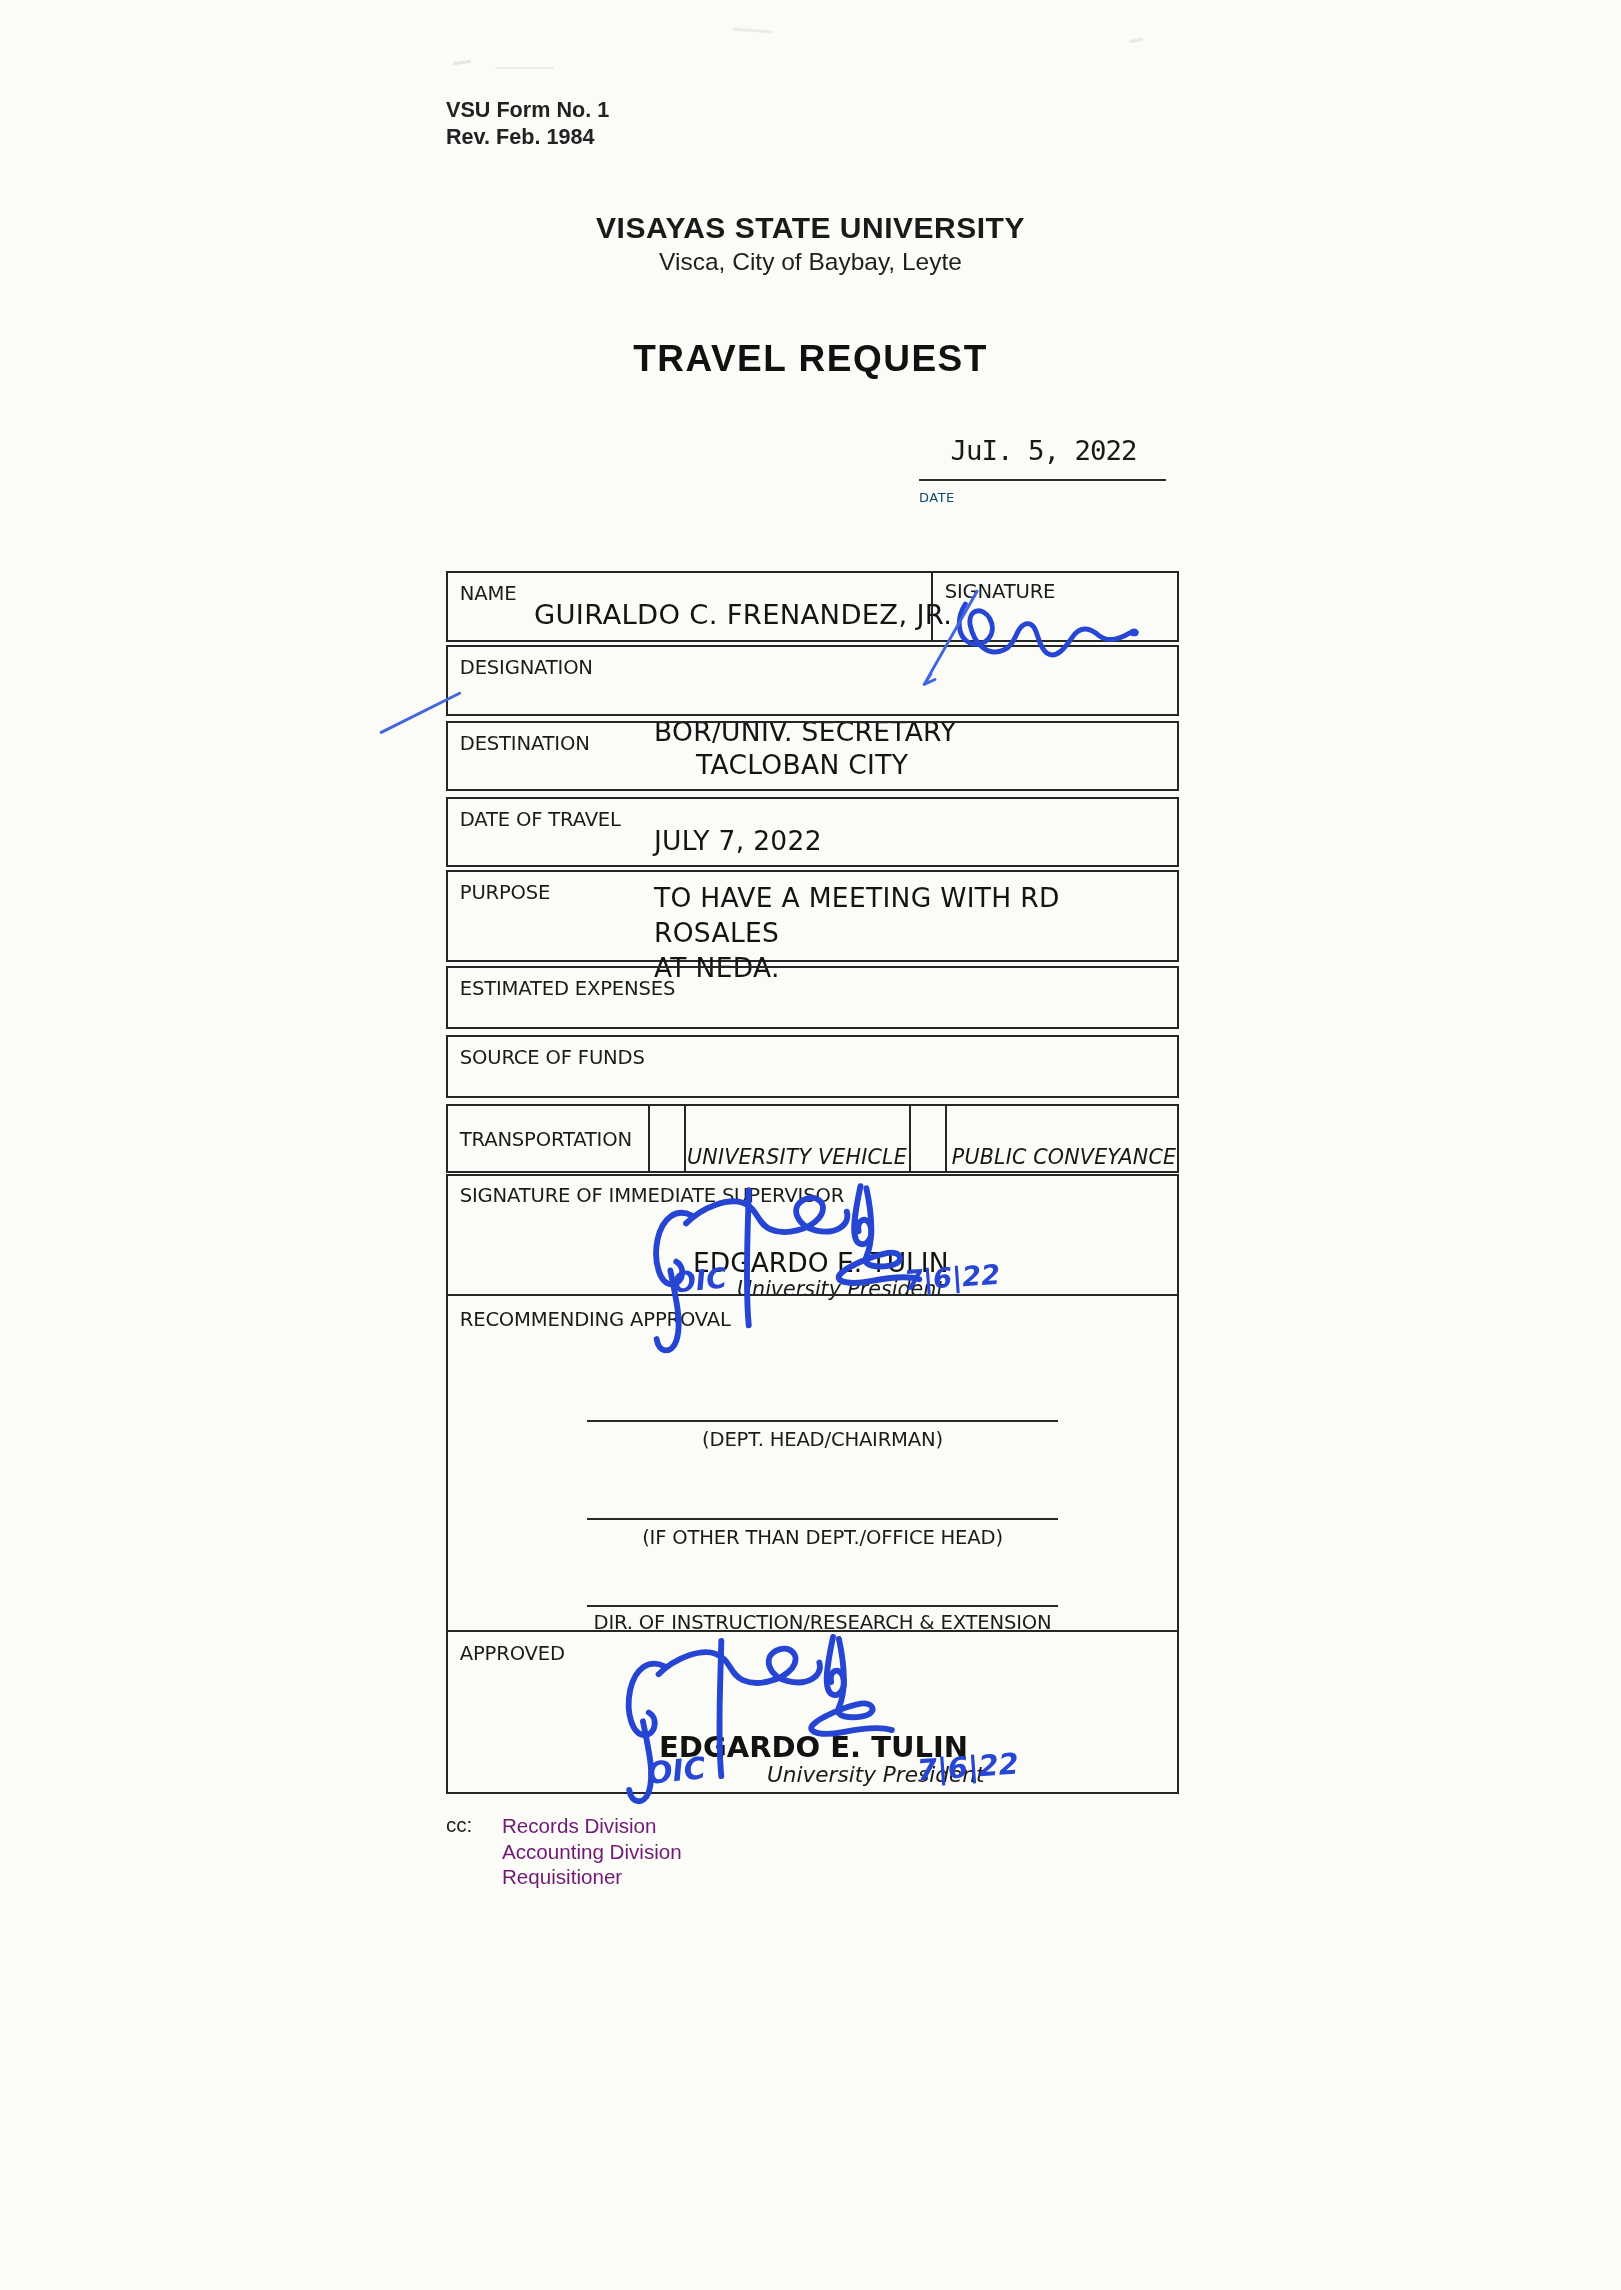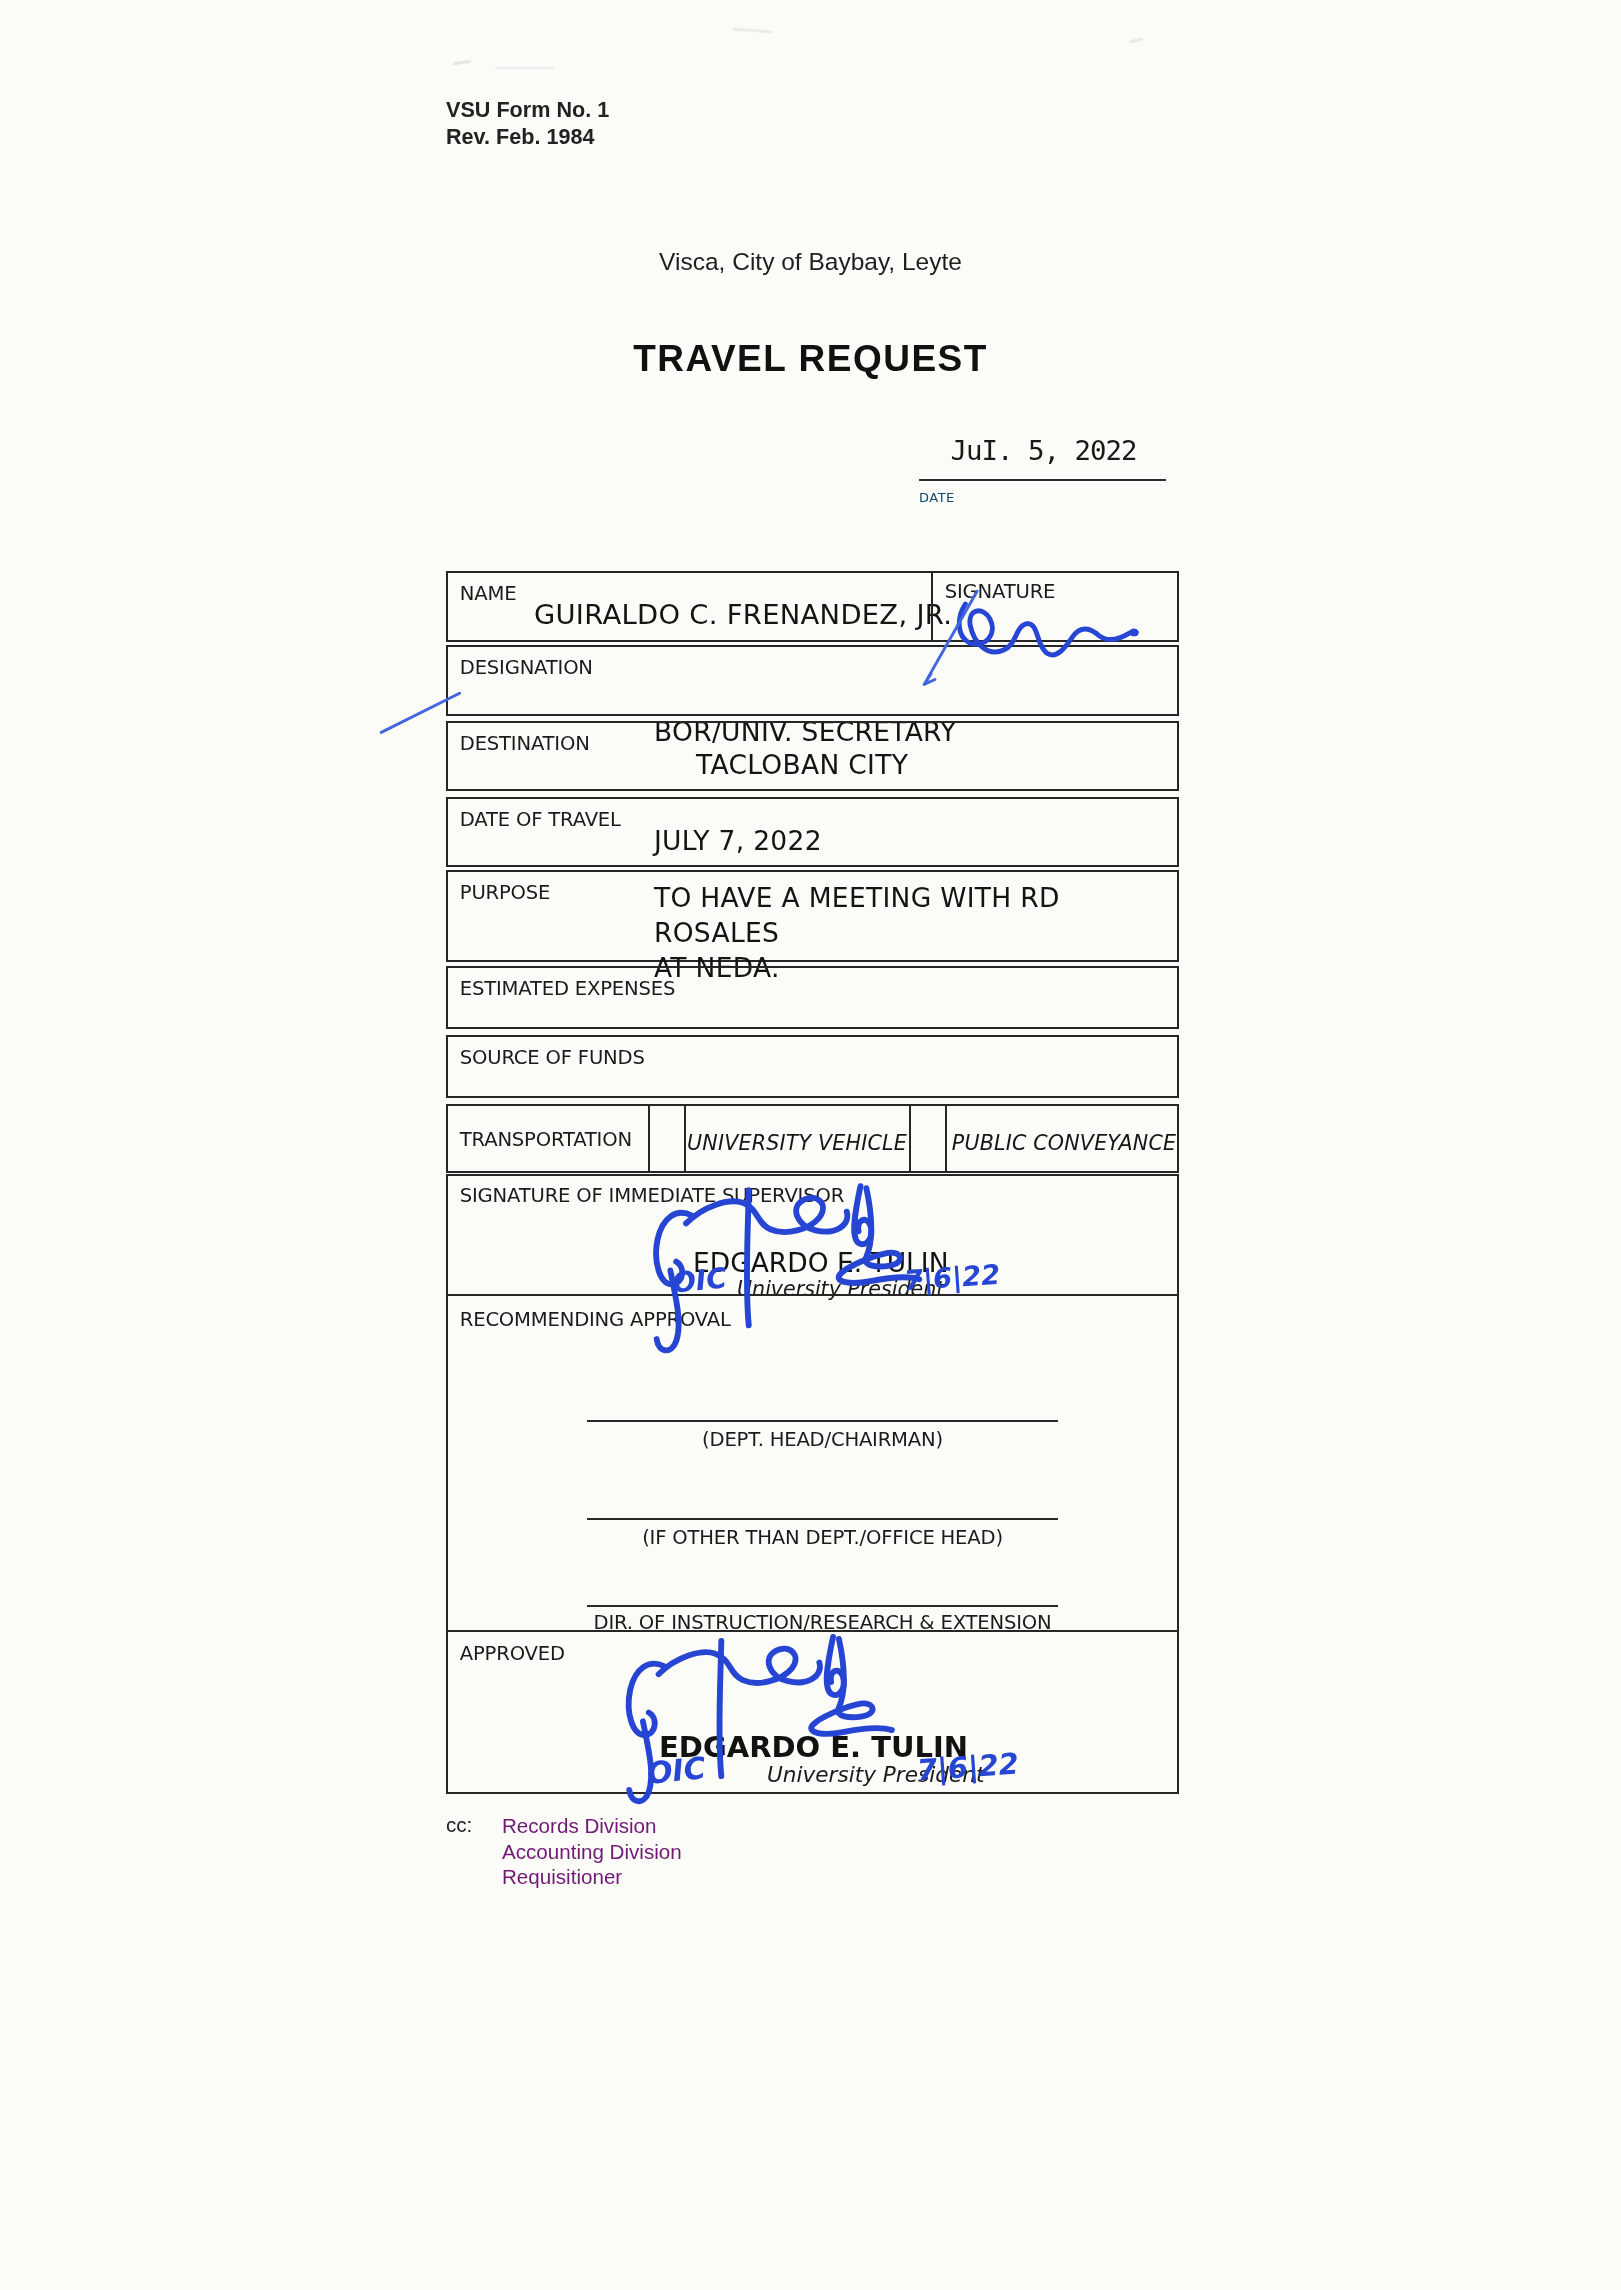--- a/index.html
+++ b/index.html
@@ -58,21 +58,21 @@
   .val{
     position:absolute;font-size:26.5px;color:#141414;letter-spacing:0.3px;white-space:pre-line;
   }
   .sig-cell{
     position:absolute;top:-2px;right:-2px;bottom:-2px;width:248px;
     border-left:2px solid #262626;box-sizing:border-box;
   }
   
   .t-cell{position:absolute;top:-2px;bottom:-2px;border-left:2px solid #262626;box-sizing:border-box;}
   .t-opt{
-    position:absolute;top:27px;width:100%;text-align:center;
+    position:absolute;top:41px;width:100%;text-align:center;
     font-size:20.6px;font-style:italic;letter-spacing:0.2px;color:#161616;
   }
   
   .sec-lbl{
     position:absolute;font-size:19.6px;letter-spacing:-0.2px;color:#1b1b1b;white-space:nowrap;
   }
   .printed-name{
     position:absolute;text-align:center;color:#121212;white-space:nowrap;
   }
   .printed-title{
@@ -110,20 +110,21 @@
 
   <div class="artifact" style="left:453px;top:61px;width:17.6px;height:2.9px;transform:rotate(-8deg);"></div>
   <div class="artifact" style="left:495px;top:67px;width:59px;height:2px;opacity:.22;"></div>
   <div class="artifact" style="left:733px;top:29px;width:39px;height:2.9px;opacity:.25;transform:rotate(4deg);"></div>
   <div class="artifact" style="left:1129px;top:39px;width:13.7px;height:2.9px;opacity:.3;transform:rotate(-12deg);"></div>
 
   <div class="form-no">
     <div>VSU Form No. 1</div>
     <div>Rev. Feb. 1984</div>
   </div>
+  <div class="univ-name">VISAYAS STATE UNIVERSITY</div>
   <div class="univ-addr">Visca, City of Baybay, Leyte</div>
   <div class="form-title">TRAVEL REQUEST</div>
 
   <div class="date-value">JuI. 5, 2022</div>
   <div class="date-underline"></div>
   <div class="date-caption">DATE</div>
 
   <div class="row" style="top:571px;height:71px;">
     <div class="lbl">NAME</div>
     <div class="val" style="left:86px;top:25.5px;font-size:27.4px;">GUIRALDO C. FRENANDEZ, JR.</div>

